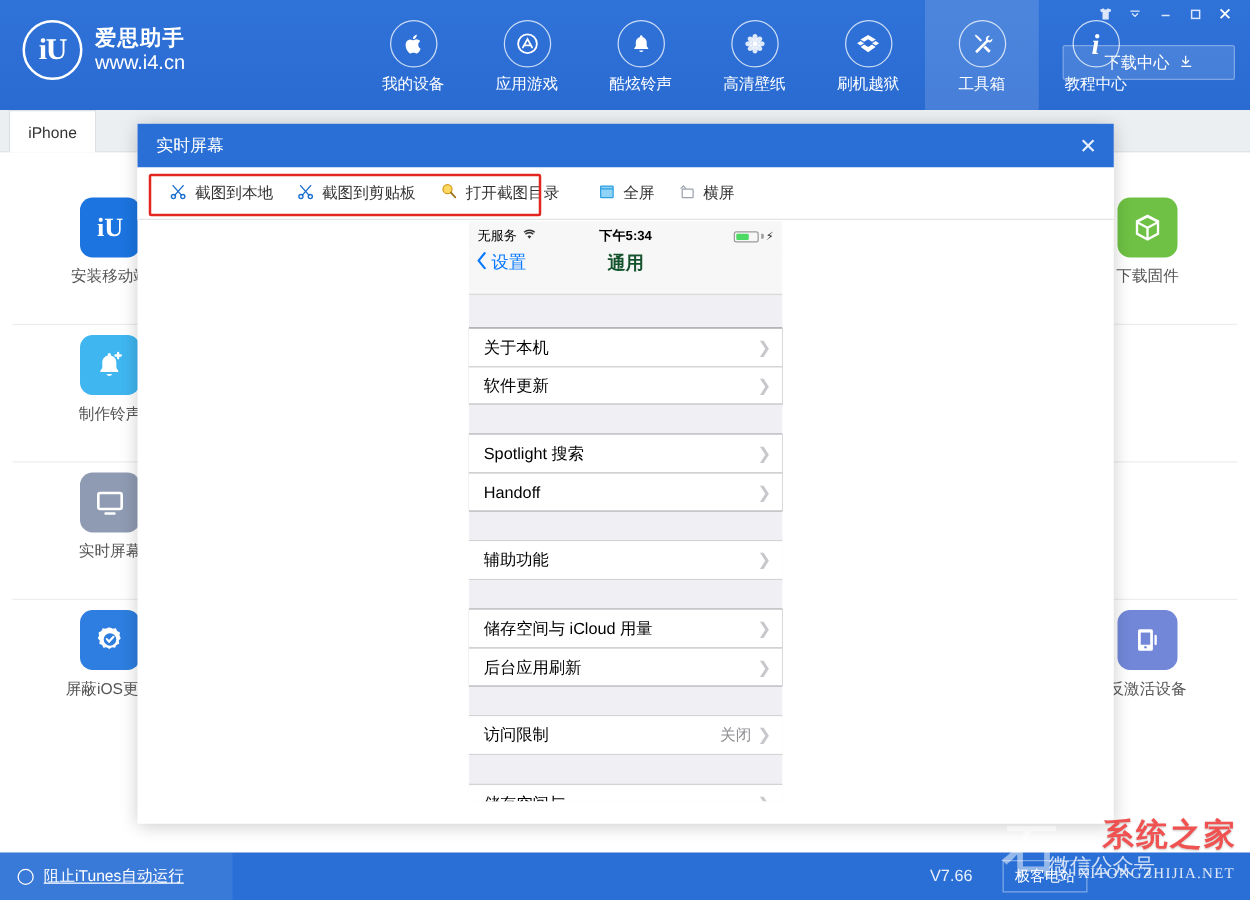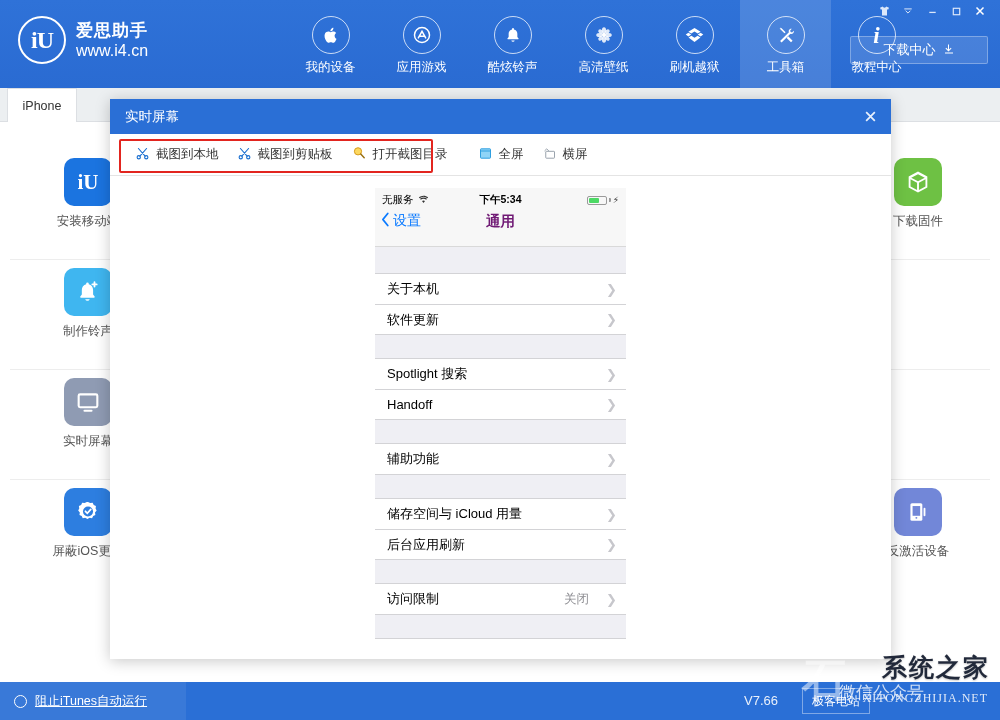--- a/index.html
+++ b/index.html
@@ -153,21 +153,20 @@
   .mirror {
     position: absolute; left: 265px; top: 78px;
     width: 251px; height: 464px;
     background: #ffffff; overflow: hidden;
   }
   .ios-status {
     height: 20px; background: #f7f7f7;
     display: flex; align-items: center;
     font-size: 10.5px; color: #000; position: relative;
     padding: 12px 7px;
-    margin-top: 11px;
   }
   .ios-carrier { display: flex; align-items: center; gap: 4px; }
   .ios-time { position: absolute; left: 0; right: 0; text-align: center; font-weight: bold; font-size: 10.5px; }
   .ios-batt { margin-left: auto; display: flex; align-items: center; gap: 2px; z-index: 2; }
   .batt-body {
     width: 20px; height: 9px; border: 1px solid #9a9a9a; border-radius: 2px;
     padding: 1px; position: relative;
   }
   .batt-fill { height: 100%; background: #4cd964; border-radius: 1px; }
   .batt-tip { width: 1.5px; height: 4px; background: #9a9a9a; border-radius: 0 1px 1px 0; }
@@ -175,34 +174,34 @@
   .ios-nav {
     height: 35px; background: #f7f7f7; border-bottom: 1px solid #d9d9d9;
     display: flex; align-items: flex-start; position: relative;
   }
   .ios-back {
     display: flex; align-items: center; gap: 3px;
     color: #0a7aff; font-size: 14px; padding-left: 6px; cursor: pointer;
   }
   .ios-title {
     position: absolute; left: 0; right: 0; text-align: center;
-    font-size: 14.5px; font-weight: bold; color: #701a75;
+    font-size: 14.5px; font-weight: bold; color: #14532d;
   }
   .ios-body { background: #efeff4; height: 409px; }
   .ios-gap { height: 26px; }
   .ios-gap.small { height: 23px; }
   .ios-group { background: #404040; border-top: 1px solid #d3d3d6; border-bottom: 1px solid #d3d3d6; }
   .ios-row {
     height: 30px; display: flex; align-items: center;
     padding: 0 9px 0 12px; font-size: 13px; color: #000;
     background: #fff; cursor: pointer;
   }
   .ios-row + .ios-row { border-top: 1px solid #d3d3d6; }
   .ios-row .spacer { flex: 1; }
-  .ios-val { color: #8e8e93; font-size: 12.5px; margin-right: 17px; }
+  .ios-val { color: #8e8e93; font-size: 12.5px; margin-right: 5px; }
   .chev { color: #c7c7cc; font-size: 13px; }
 
   
   .statusbar {
     position: absolute; bottom: 0; left: 0; width: 1000px; height: 38px;
     background: #2a6fd6;
   }
   .sb-left {
     position: absolute; left: 0; top: 0; height: 38px; width: 186px;
     background: rgba(255,255,255,0.07);
@@ -226,21 +225,21 @@
   }
 
   
   .watermark {
     position: absolute; right: 4px; bottom: 0px;
     width: 320px; height: 92px; pointer-events: none; z-index: 60;
     opacity: 0.92;
   }
   .wm-text {
     position: absolute; right: 6px; bottom: 36px;
-    font-size: 25px; font-weight: bold; color: #0f172a;
+    font-size: 25px; font-weight: bold; color: #ef4444;
     text-shadow: 0 1px 2px rgba(0,0,0,0.25);
     letter-spacing: 2px;
   }
   .wm-sub {
     position: absolute; right: 8px; bottom: 14px;
     font-size: 12px; color: #f0f4fb; letter-spacing: 1px;
     font-family: "Liberation Serif", serif;
   }
   .wm-logo {
     position: absolute; right: 150px; bottom: 10px;

